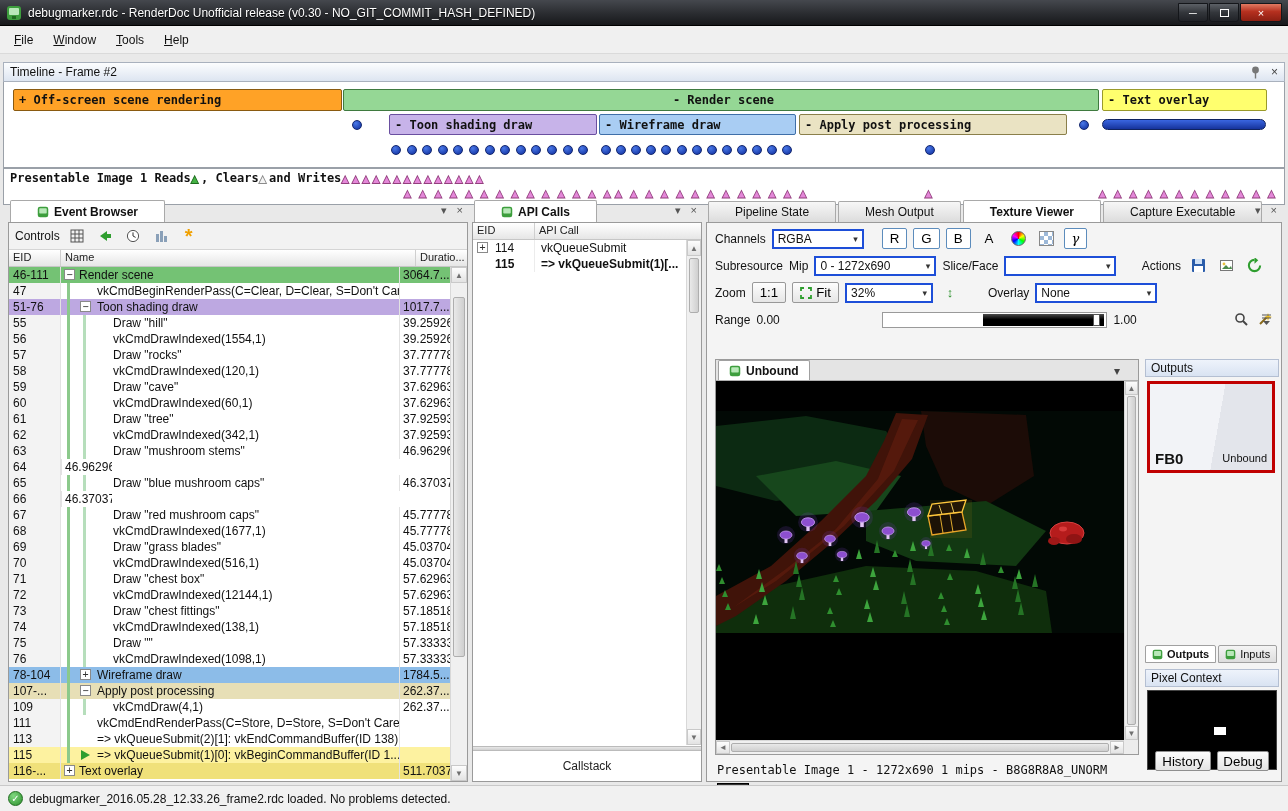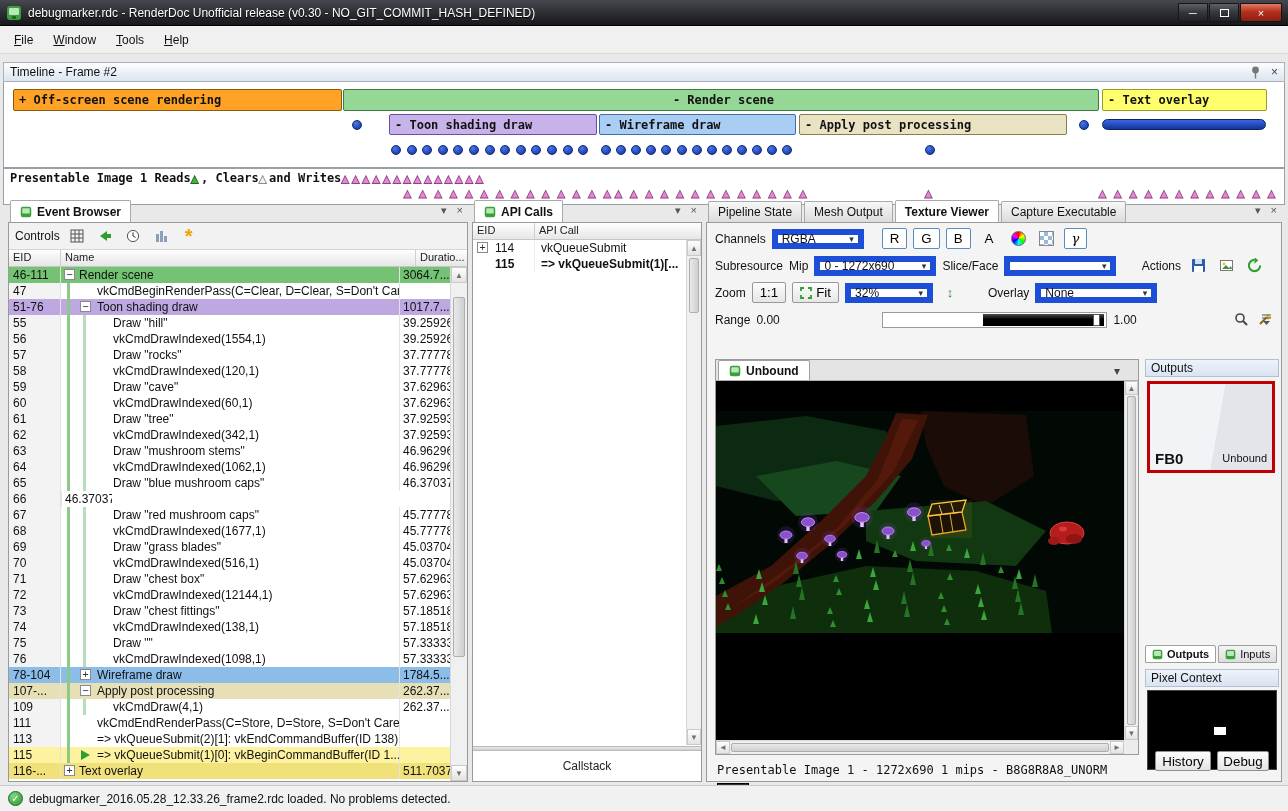--- a/index.html
+++ b/index.html
@@ -31,21 +31,21 @@
   .tl-markers { position:absolute; top:106px; left:0; right:0; bottom:0; background:#fff; border:1px solid #9aa0a8; overflow:hidden; }
   .tl-legend { position:absolute; top:2px; left:6px; font-family:"DejaVu Sans Mono",monospace; font-weight:bold; font-size:12px; white-space:nowrap; display:flex; align-items:center; }
   .tri { font-size:13px; letter-spacing:2.5px; -webkit-text-stroke:0.8px #93407e; color:#e487d9; line-height:13px; }
   .tri.read { color:#44b244; -webkit-text-stroke:0.8px #1d6b1d; }
   .tri.clear { color:#f4f4f4; -webkit-text-stroke:0.8px #8a8a8a; }
   .tri-group { position:absolute; top:17px; font-size:13px; letter-spacing:2.5px; -webkit-text-stroke:0.8px #93407e; color:#e487d9; }
 
   
   .dock { position:absolute; }
   .tabbar { position:relative; height:22px; display:flex; align-items:flex-end; padding-left:2px; }
-  .tab { height:21px; padding:0 9px; margin-right:2px; display:flex; align-items:center; gap:5px; border:1px solid #a9a9a9; border-bottom:none; background:linear-gradient(#f7f7f7,#dcdcdc); border-radius:2px 2px 0 0; white-space:nowrap; }
+  .tab { height:21px; padding:0 26px; margin-right:2px; display:flex; align-items:center; gap:5px; border:1px solid #a9a9a9; border-bottom:none; background:linear-gradient(#f7f7f7,#dcdcdc); border-radius:2px 2px 0 0; white-space:nowrap; }
   .tab.active { background:#fff; height:22px; font-weight:bold; }
   .dock-icons { position:absolute; right:5px; top:4px; display:flex; gap:10px; color:#555; font-size:11px; }
   .dock-body { position:absolute; left:0; right:0; top:22px; bottom:0; background:#fff; border:1px solid #9a9a9a; overflow:hidden; }
 
   
   .eb-dock { top:200px; left:8px; width:460px; bottom:29px; }
   .eb-toolbar { position:absolute; top:0; left:0; right:0; height:27px; background:#f2f2f2; border-bottom:1px solid #d5d5d5; display:flex; align-items:center; gap:6px; padding:0 6px; }
   .iconbtn { width:22px; height:22px; display:flex; align-items:center; justify-content:center; border:1px solid transparent; }
   .grid-head { position:absolute; left:0; right:0; top:27px; height:17px; display:flex; background:linear-gradient(#ffffff,#e6e6e6); border-bottom:1px solid #c6c6c6; font-size:11px; color:#222; }
   .gh-cell { padding:1px 4px; border-right:1px solid #cfcfcf; overflow:hidden; white-space:nowrap; }
@@ -76,21 +76,21 @@
   .api-call { flex:1; padding-left:6px; overflow:hidden; white-space:nowrap; }
   .api-row.bold { font-weight:bold; }
   .callstack-split { position:absolute; left:0; right:0; bottom:30px; height:5px; background:linear-gradient(#e8e8e8,#d0d0d0); border-top:1px solid #bbb; border-bottom:1px solid #bbb; }
   .callstack-label { position:absolute; left:0; right:0; bottom:8px; text-align:center; color:#222; }
 
   
   .tv-dock { top:200px; left:706px; right:6px; bottom:29px; }
   .tv-body { position:absolute; left:0; right:0; top:22px; bottom:0; background:#f4f4f4; border:1px solid #9a9a9a; }
   .tv-row { position:absolute; left:0; right:0; height:27px; display:flex; align-items:center; gap:6px; padding:0 8px; }
   .lbl { white-space:nowrap; }
-  .combo { display:flex; align-items:center; justify-content:space-between; background:#fff; border:6px solid #1d4ed8; height:20px; padding:0 4px; white-space:nowrap; }
+  .combo { display:flex; align-items:center; justify-content:space-between; background:#fff; border:2px solid #1d4ed8; height:20px; padding:0 4px; white-space:nowrap; }
   .combo .arrow { font-size:9px; color:#333; margin-left:6px; }
   .tbtn { height:21px; padding:0 7px; display:flex; align-items:center; gap:4px; border:1px solid #989898; background:linear-gradient(#fdfdfd,#e6e6e6); border-radius:2px; }
   .tbtn.pressed { background:#fff; border:1px solid #5c8cbc; }
   .wheel { width:15px; height:15px; border-radius:50%; background:conic-gradient(#f00,#ff0,#0f0,#0ff,#00f,#f0f,#f00); border:1px solid #666; display:inline-block; }
   .checker { width:15px; height:15px; display:inline-block; border:1px solid #888;
     background-image:linear-gradient(45deg,#9cb8d8 25%,transparent 25%,transparent 75%,#9cb8d8 75%),linear-gradient(45deg,#9cb8d8 25%,#fff 25%,#fff 75%,#9cb8d8 75%);
     background-size:8px 8px; background-position:0 0,4px 4px; }
   .gamma { font-family:"DejaVu Serif",serif; font-style:italic; font-size:13px; }
   .updown { color:#1f8a1f; font-weight:bold; font-size:13px; }
   .range-track { width:298px; height:16px; background:#fff; border:1px solid #9a9a9a; position:relative; }
@@ -371,25 +371,20 @@
             <div class="eb-eid plain">63</div>
             <div class="eb-name">
               <span class="guide" style="left: 6px;"></span>
               <span class="guide2" style="left: 22px;"></span>
               <span class="txt" style="left: 52px;">Draw "mushroom stems"</span>
             </div>
             <div class="eb-dur">46.96296</div>
           </div>
           <div class="eb-row">
             <div class="eb-eid plain">64</div>
-            <div class="eb-name">
-              <span class="guide" style="left: 6px;"></span>
-              <span class="guide2" style="left: 22px;"></span>
-              <span class="txt" style="left: 52px;">vkCmdDrawIndexed(1062,1)</span>
-            </div>
             <div class="eb-dur">46.96296</div>
           </div>
           <div class="eb-row">
             <div class="eb-eid plain">65</div>
             <div class="eb-name">
               <span class="guide" style="left: 6px;"></span>
               <span class="guide2" style="left: 22px;"></span>
               <span class="txt" style="left: 52px;">Draw "blue mushroom caps"</span>
             </div>
             <div class="eb-dur">46.37037</div>

